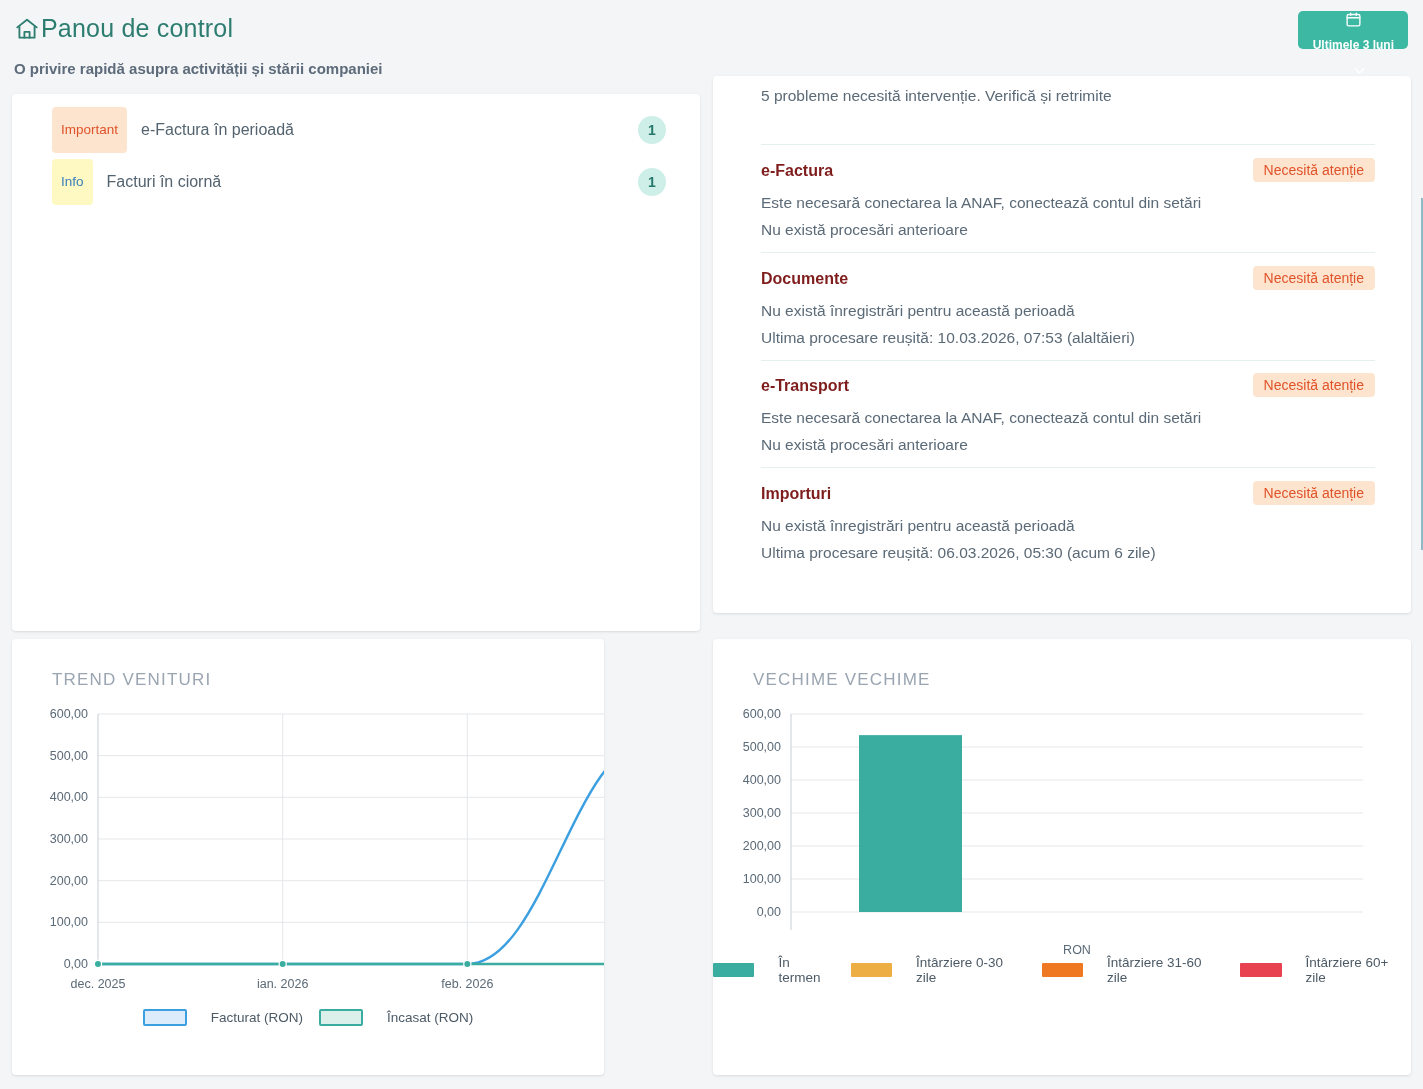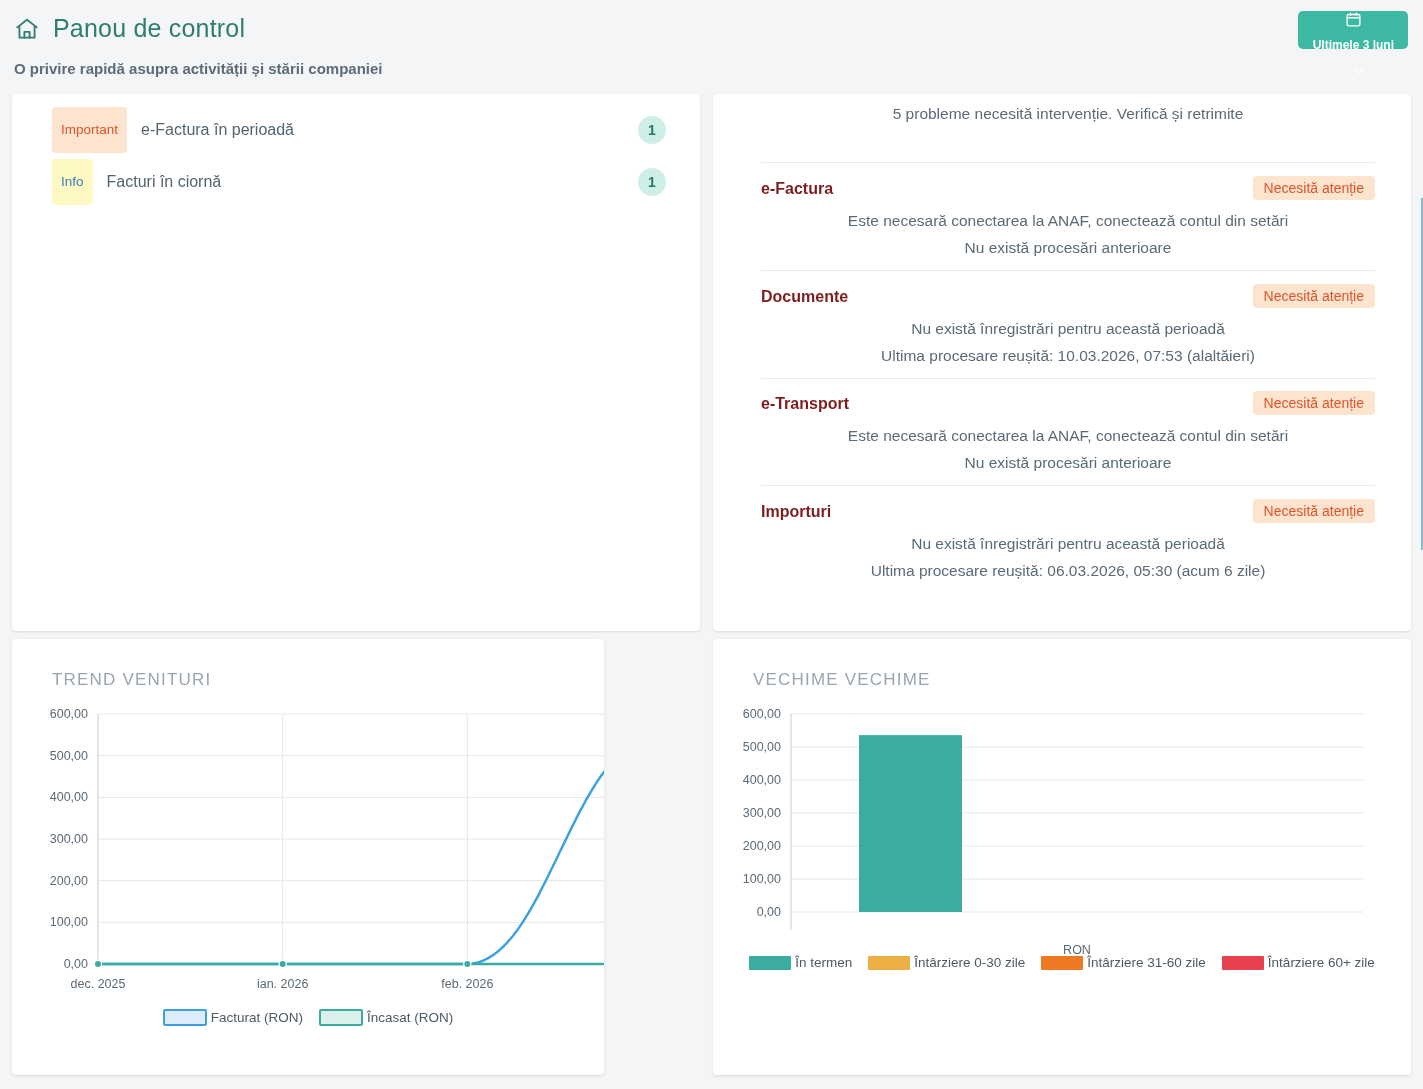--- a/index.html
+++ b/index.html
@@ -6,21 +6,21 @@
   html, body {
     width: 1423px; height: 1089px;
     background: #f4f5f7;
     font-family: "Liberation Sans", sans-serif;
     overflow: hidden;
   }
   .page { position: relative; width: 1423px; height: 1089px; }
 
   
   .header { position: absolute; left: 0; top: 0; width: 1423px; height: 90px; }
-  .title-row { position: absolute; left: 14px; top: 14px; display: flex; align-items: center; gap: 13px; justify-content: center; }
+  .title-row { position: absolute; left: 14px; top: 14px; display: flex; align-items: center; gap: 1px; justify-content: center; }
   .home-icon { width: 26px; height: 26px; color: #2e7d71; display: block; }
   .page-title { font-size: 25px; color: #2e7d71; font-weight: 400; letter-spacing: .2px; }
   .subtitle { position: absolute; left: 14px; top: 60px; font-size: 15px; color: #5d6b7a; font-weight: 700; }
 
   .range-btn {
     position: absolute; right: 15px; top: 11px;
     height: 38px; padding: 0 14px 0 15px;
     background: #3cb8a3; border: none; border-radius: 5px;
     display: flex; align-items: center; gap: 10px;
     color: #ffffff; font-size: 12px; font-weight: 700;
@@ -30,21 +30,21 @@
   .cal-icon { width: 17px; height: 17px; }
   .chev-icon { width: 17px; height: 17px; margin-left: 12px; }
 
   
   .card {
     position: absolute; background: #ffffff; border-radius: 4px;
     box-shadow: 0 1px 2px rgba(16,24,40,.07), 0 1px 4px rgba(16,24,40,.05);
     overflow: hidden;
   }
   #card-alerts   { left: 12px;  top: 94px;  width: 688px; height: 537px; }
-  #card-status   { left: 713px; top: 94px;  width: 698px; height: 537px; text-align: center; }
+  #card-status   { left: 713px; top: 76px;  width: 698px; height: 537px; }
   #card-trend    { left: 12px;  top: 639px; width: 592px; height: 436px; }
   #card-aging    { left: 713px; top: 639px; width: 698px; height: 436px; }
 
   
   .alert-row { position: absolute; left: 40px; right: 34px; display: flex; align-items: center; height: 30px; }
   .alert-row.r0 { top: 21px; }
   .alert-row.r1 { top: 73px; }
   .badge-tag {
     font-size: 13.5px; border-radius: 4px; padding: 16px 9px;
     line-height: 1; white-space: nowrap;
@@ -75,21 +75,21 @@
   .chart-title {
     position: absolute; left: 40px; top: 31px;
     font-size: 17px; letter-spacing: 1.2px; color: #9aa5b1; font-weight: 400;
   }
   .chart-area { position: absolute; left: 0; top: 60px; width: 100%; height: 370px; }
   .axis-label { font-size: 12.5px; fill: #5b6a77; font-family: "Liberation Sans", sans-serif; }
   .grid-line { stroke: #e4e7ea; stroke-width: 1; }
   .axis-line { stroke: #c9ced4; stroke-width: 1; }
 
   .legend { position: absolute; left: 0; width: 100%; display: flex; justify-content: center; align-items: center; gap: 16px; }
-  .legend-item { display: flex; align-items: center; gap: 4px; font-size: 13.5px; color: #4c5a66; }
+  .legend-item { display: flex; align-items: center; gap: 24px; font-size: 13.5px; color: #4c5a66; }
   .sw-outline { width: 44px; height: 17px; border-width: 2px; border-style: solid; border-radius: 2px; }
   .sw-solid { width: 42px; height: 14px; border-radius: 1px; }
 
   .scroll-edge { position: absolute; right: 0; top: 198px; width: 2px; height: 352px; background: #8fb9c9; }
 </style>
 </head>
 <body>
 
 <div class="page">
 

